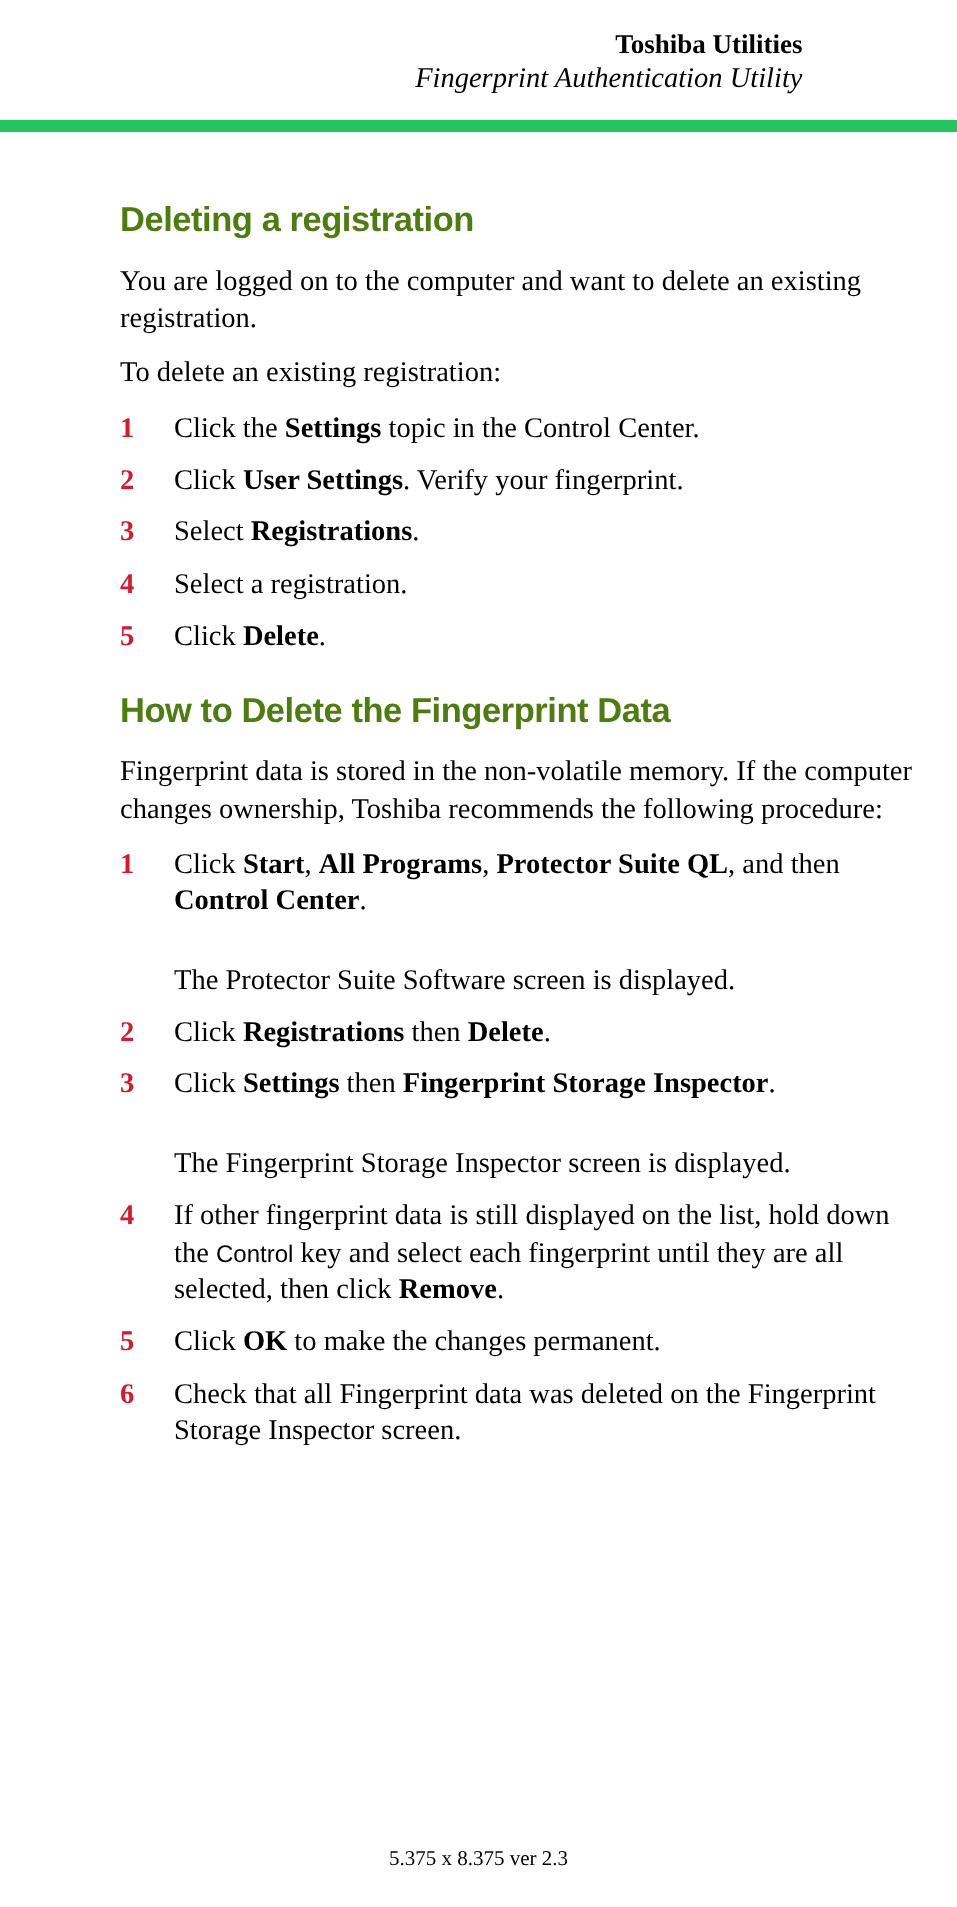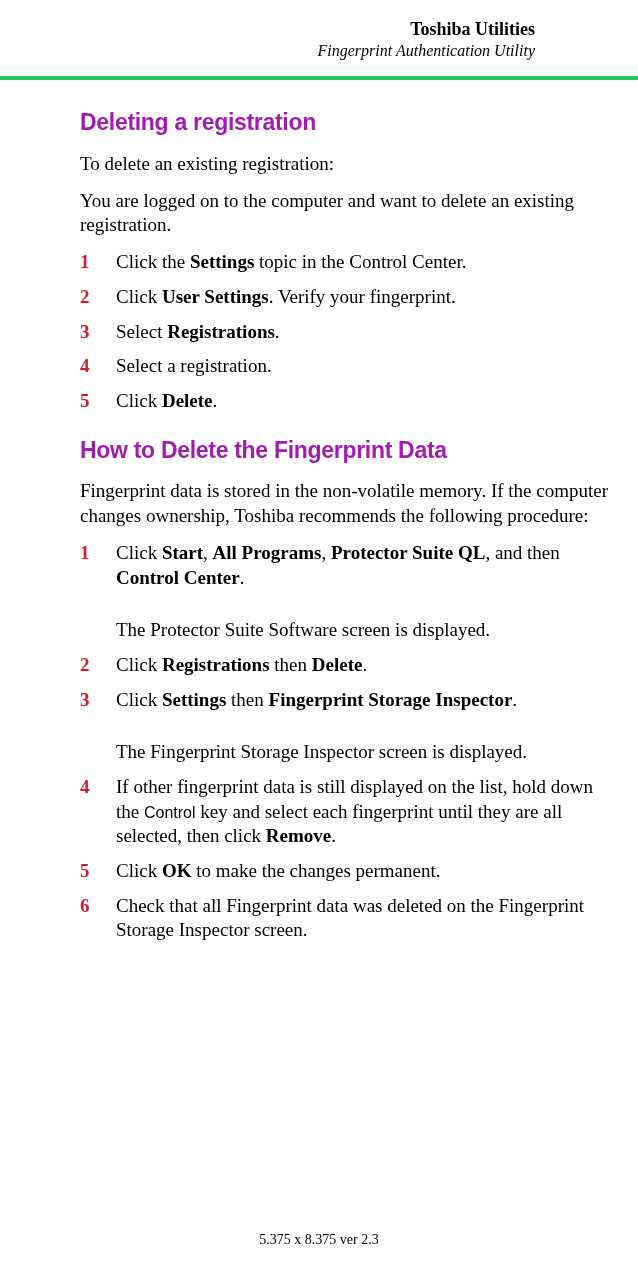--- a/index.html
+++ b/index.html
@@ -10,55 +10,55 @@
     font-family: "Times New Roman", Times, serif;
     font-size: 19px;
     color: #000;
     background: #fff;
     position: relative;
     line-height: 1.3;
   }
   .header {
     position: relative;
     padding: 18px 18px 14px 0;
-    border-bottom: 4px solid #22c55e;
+    border-bottom: 8px solid #22c55e;
   }
   .header-text {
     text-align: right;
     padding-right: 85px;
   }
   .header-chapter {
     font-weight: bold;
     font-size: 18px;
     font-family: "Times New Roman", Times, serif;
   }
   .header-section {
     font-style: italic;
-    font-size: 16px;
+    font-size: 19px;
     font-family: "Times New Roman", Times, serif;
   }
   .page-num {
     position: absolute;
     right: 8px;
     top: 8px;
     color: #d6192f;
     font-family: Arial, Helvetica, sans-serif;
     font-weight: 400;
     font-size: 46px;
     letter-spacing: -1px;
   }
   .content {
     padding: 28px 28px 0 80px;
   }
   .h2 {
     font-family: Arial, Helvetica, sans-serif;
-    color: #a21caf;
+    color: #4d7c0f;
     font-weight: bold;
     font-size: 23px;
-    margin: 0 0 14px 0;
+    margin: 16px 0 14px 0;
     letter-spacing: -0.3px;
   }
   .h2.second {
     margin-top: 22px;
   }
   .para {
     margin: 0 0 12px 0;
   }
   ol.steps {
     list-style: none;
@@ -105,22 +105,22 @@
   <div class="header-text">
     <div class="header-chapter">Toshiba Utilities</div>
     <div class="header-section">Fingerprint Authentication Utility</div>
   </div>
 </div>
 
 <div class="content">
 
   <div class="h2">Deleting a registration</div>
 
+  <p class="para">You are logged on to the computer and want to delete an existing registration.</p>
   <p class="para">To delete an existing registration:</p>
-  <p class="para">You are logged on to the computer and want to delete an existing registration.</p>
 
   <ol class="steps">
     <li>
       <span class="num">1</span>
       <span><span>Click the </span><span class="bold">Settings</span><span> topic in the Control Center.</span></span>
     </li>
     <li>
       <span class="num">2</span>
       <span><span>Click </span><span class="bold">User Settings</span><span>. Verify your fingerprint.</span></span>
     </li>

